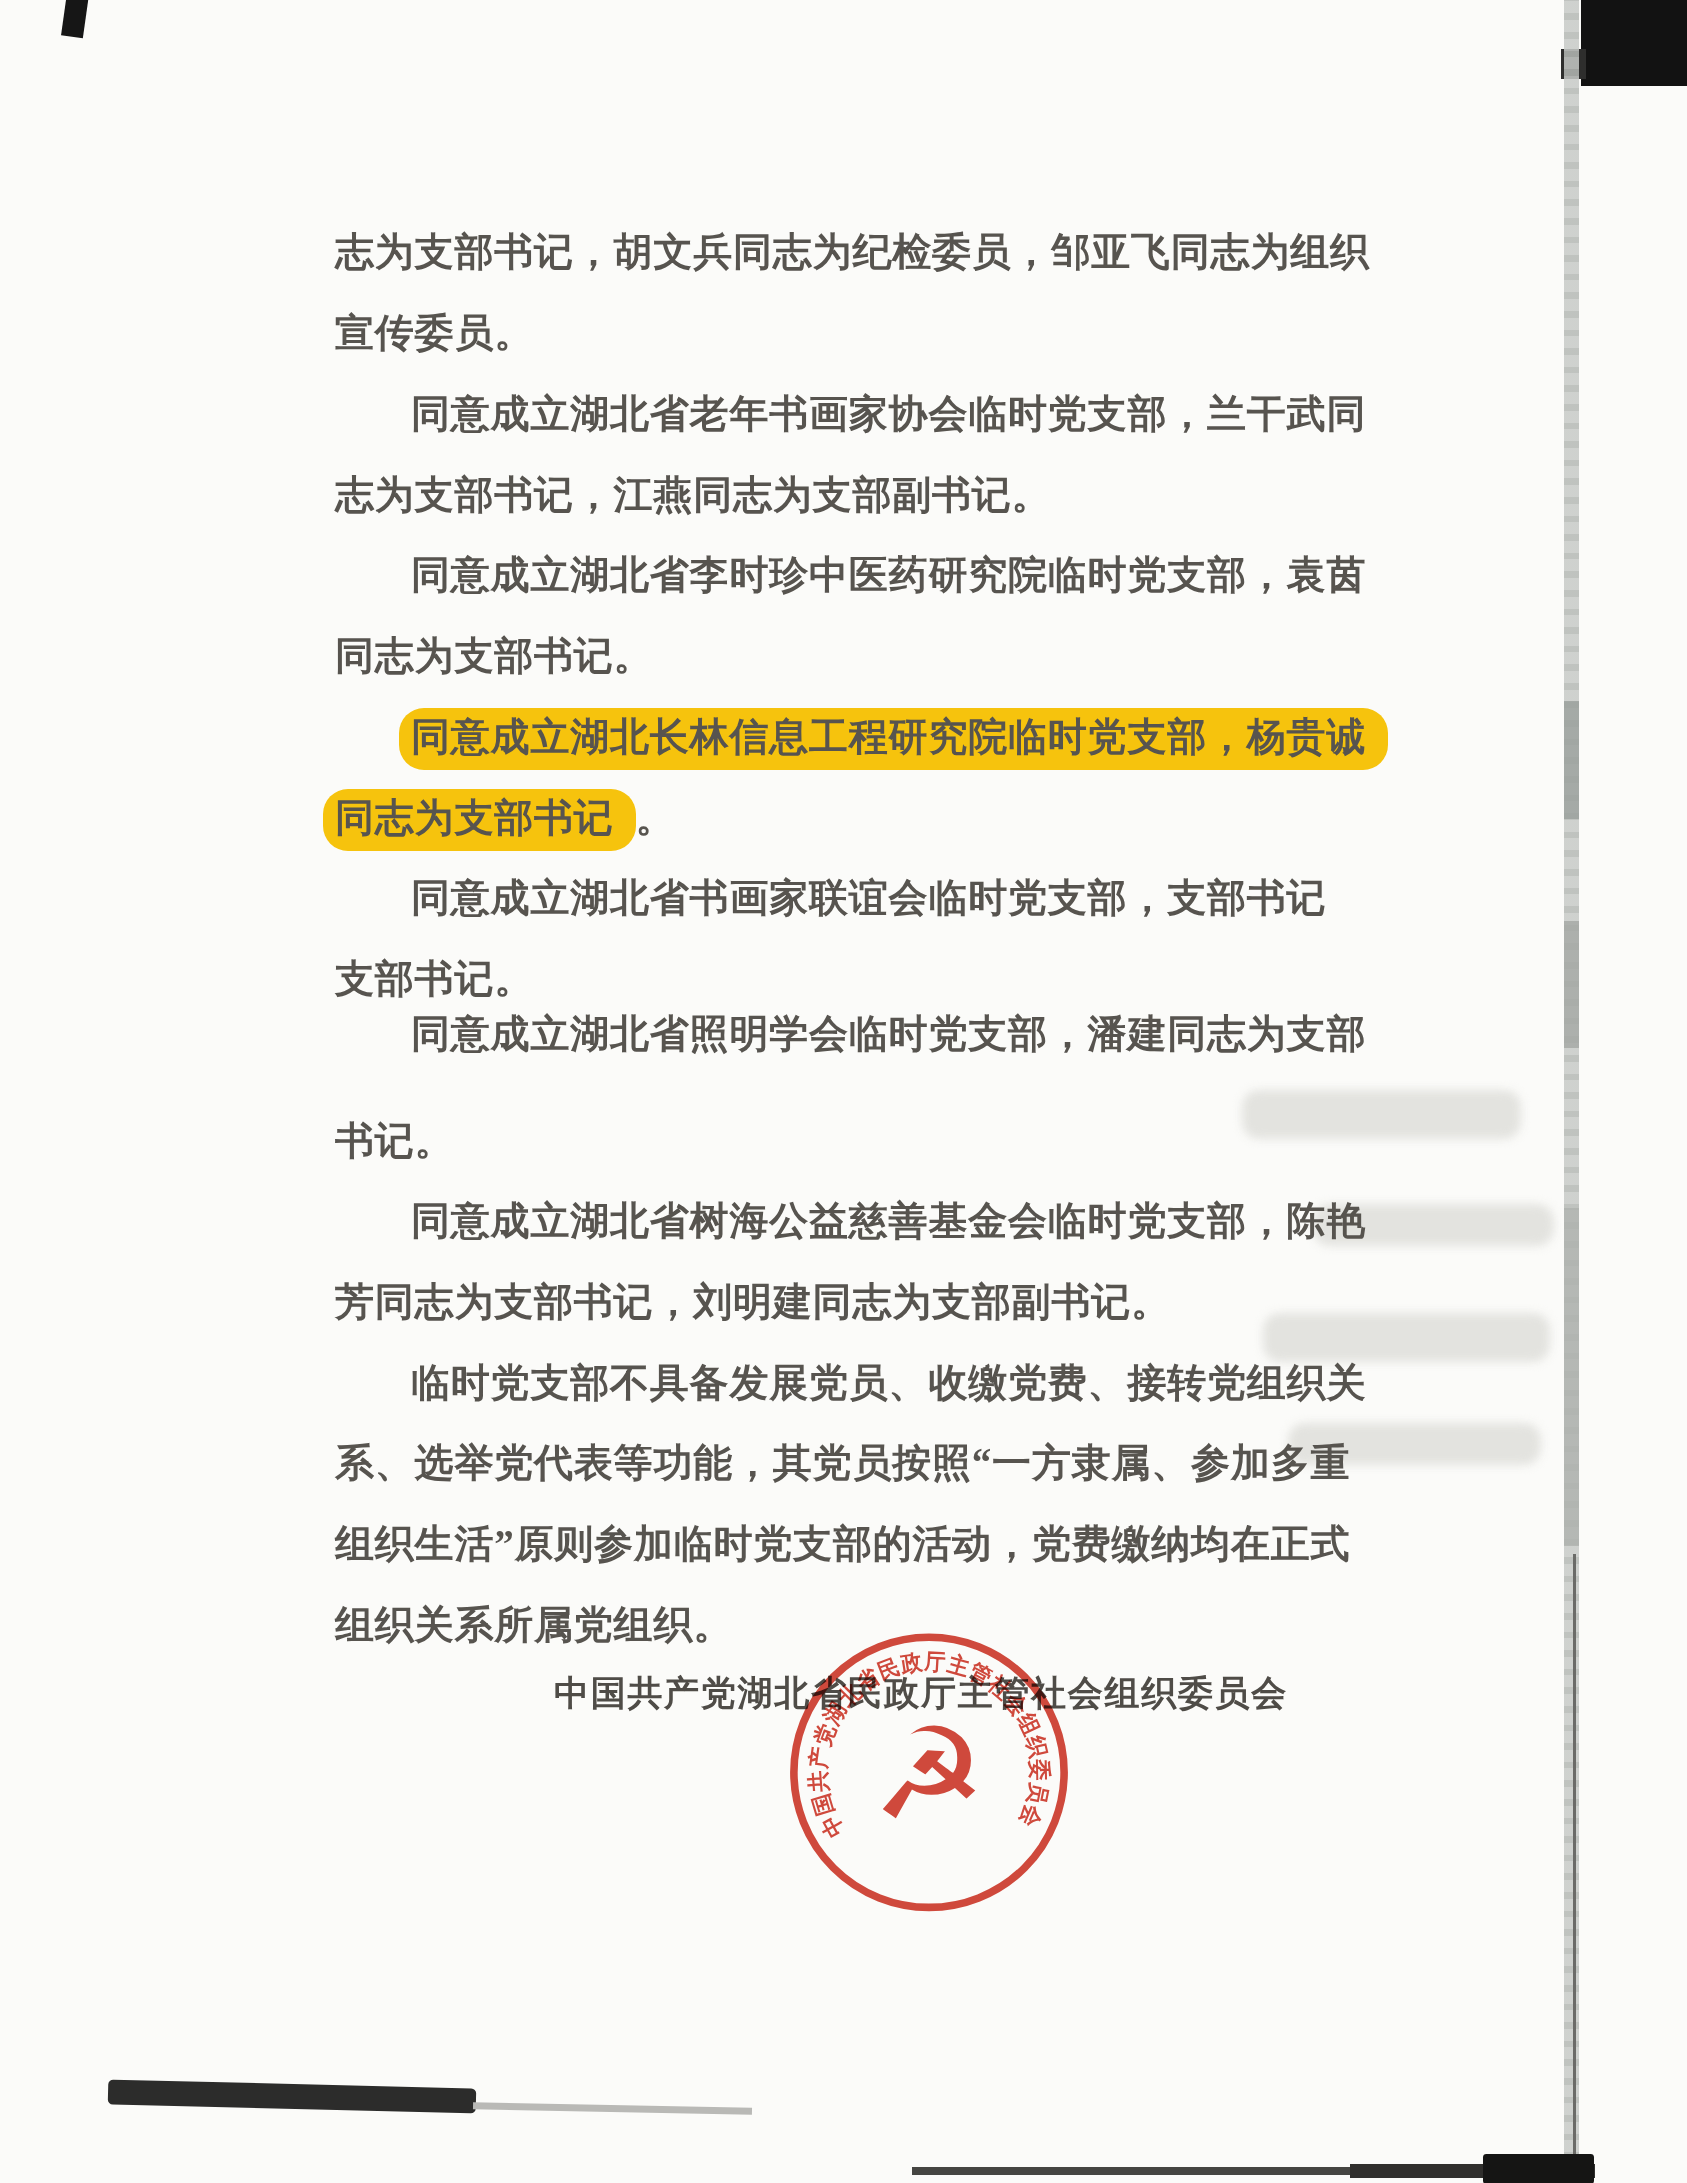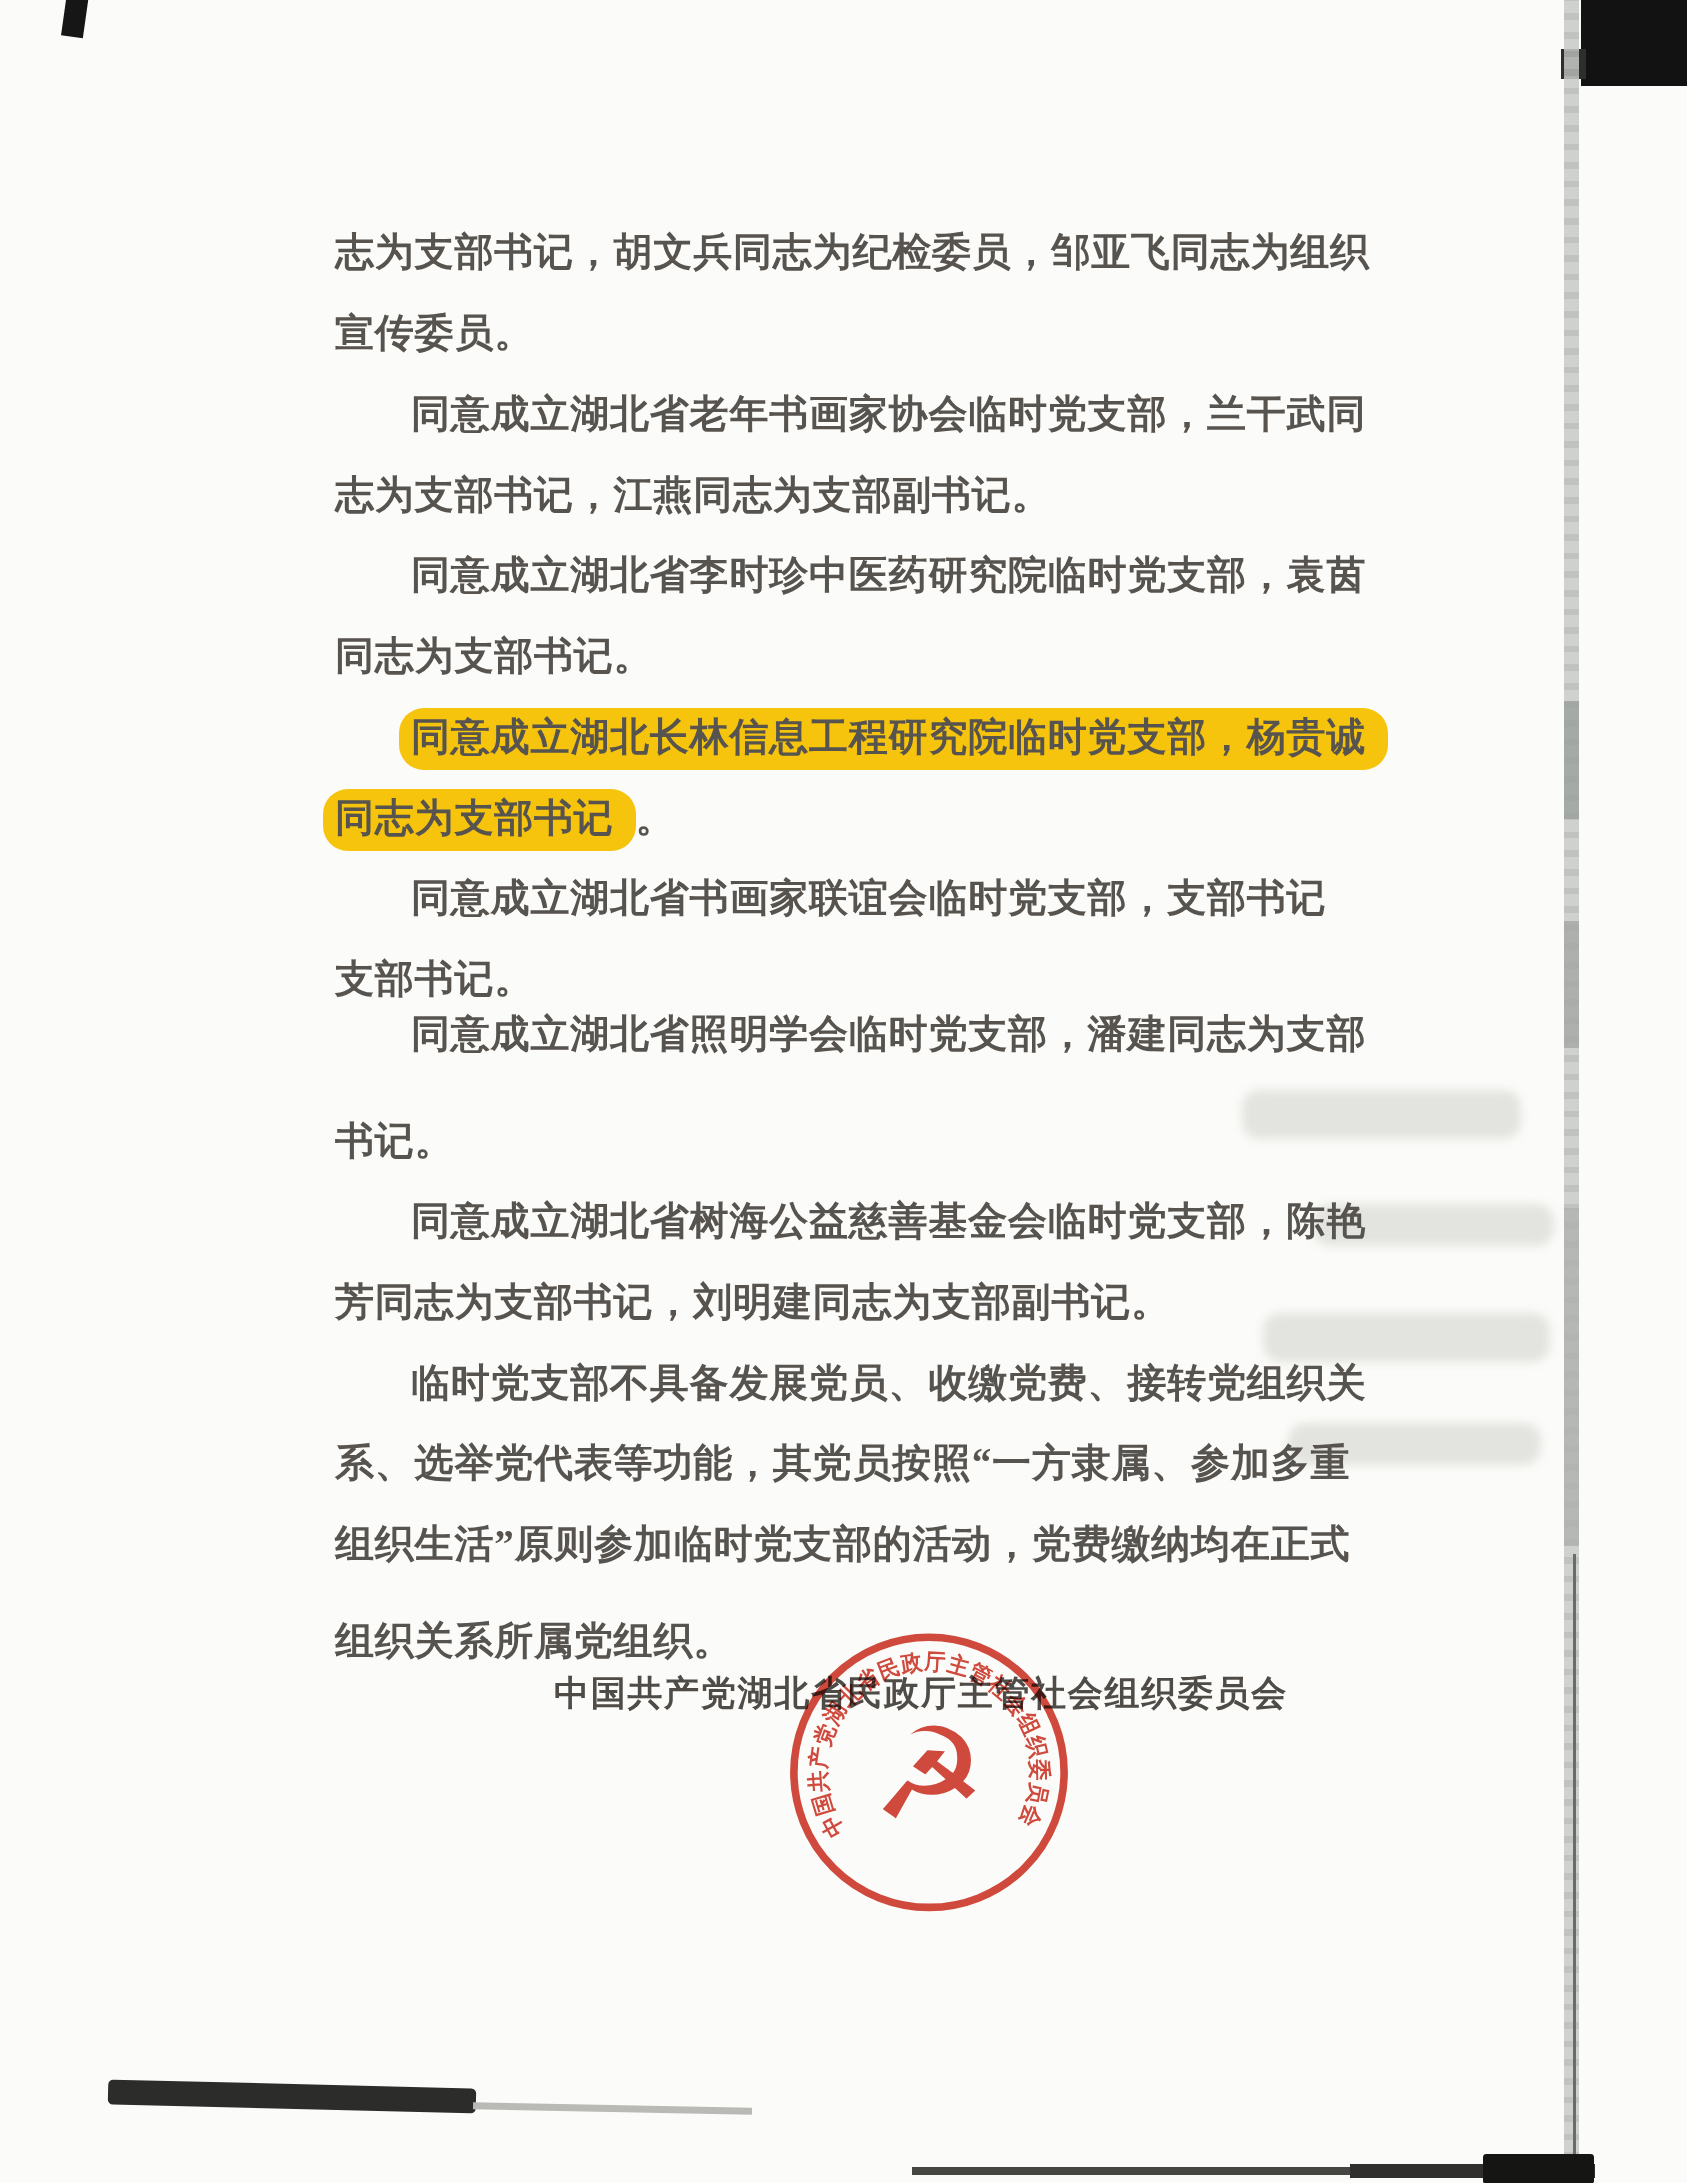--- a/index.html
+++ b/index.html
@@ -109,21 +109,21 @@
       <div class="line" style="top: 792px;"><span class="hl">同志为支部书记</span><span>。</span></div>
       <div class="line indent" style="top: 872px;"><span>同意成立湖北省书画家联谊会临时党支部，支部书记</span></div>
       <div class="line" style="top: 953px;"><span>支部书记。</span></div>
       <div class="line indent" style="top: 1008px;"><span>同意成立湖北省照明学会临时党支部，潘建同志为支部</span></div>
       <div class="line" style="top: 1115px;"><span>书记。</span></div>
       <div class="line indent" style="top: 1195px;"><span>同意成立湖北省树海公益慈善基金会临时党支部，陈艳</span></div>
       <div class="line" style="top: 1276px;"><span>芳同志为支部书记，刘明建同志为支部副书记。</span></div>
       <div class="line indent" style="top: 1357px;"><span>临时党支部不具备发展党员、收缴党费、接转党组织关</span></div>
       <div class="line" style="top: 1437px;"><span>系、选举党代表等功能，其党员按照“一方隶属、参加多重</span></div>
       <div class="line" style="top: 1518px;"><span>组织生活”原则参加临时党支部的活动，党费缴纳均在正式</span></div>
-      <div class="line" style="top: 1599px; margin-top: 16px;"><span>组织关系所属党组织。</span></div>
+      <div class="line" style="top: 1599px;"><span>组织关系所属党组织。</span></div>
     </div>
 
   <div class="signature">中国共产党湖北省民政厅主管社会组织委员会</div>
 
   <svg class="stamp" viewBox="0 0 350 360">
     <circle cx="175" cy="178" r="160" fill="none" stroke="#cf3a2c" stroke-width="9"></circle>
     <path id="sealTextArc" d="M 75 248 A 122 122 0 1 1 275 248" fill="none"></path>
     <text font-size="27" fill="#cf3a2c" letter-spacing="1" font-family="Liberation Serif, serif">
       <textPath href="#sealTextArc" startOffset="0" textLength="520" lengthAdjust="spacingAndGlyphs">中国共产党湖北省民政厅主管社会组织委员会</textPath>
     </text>

